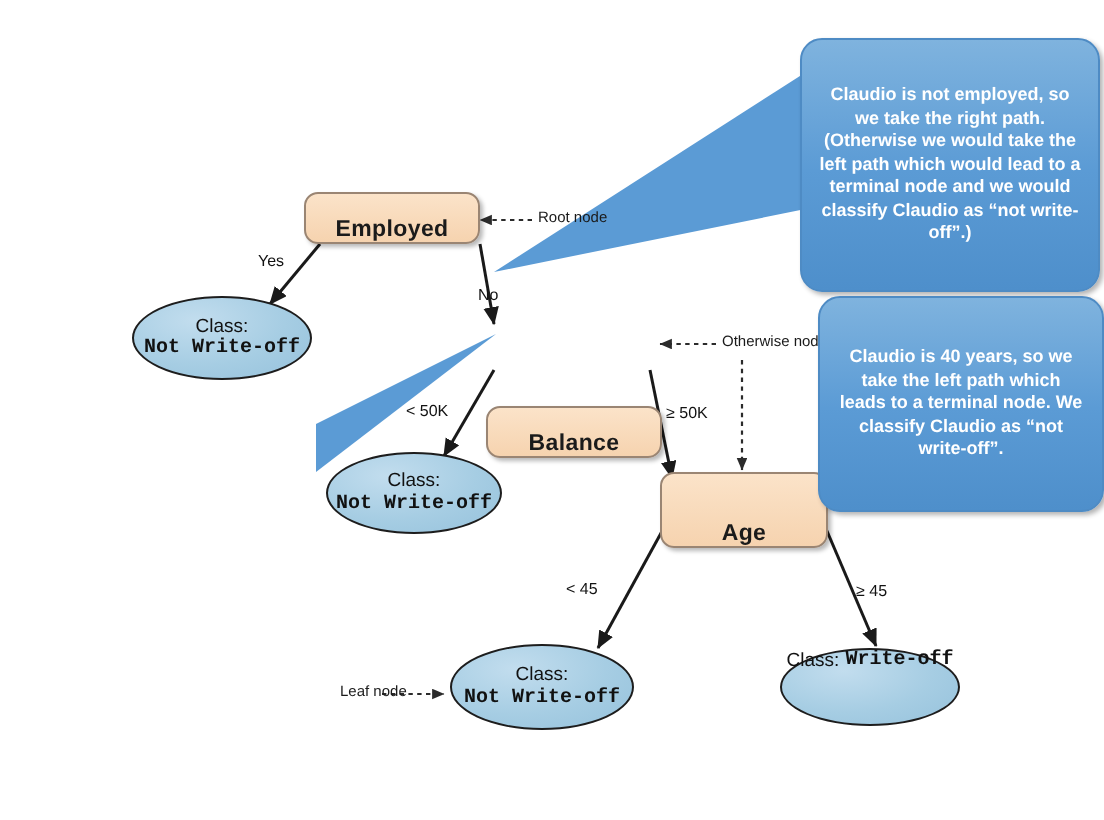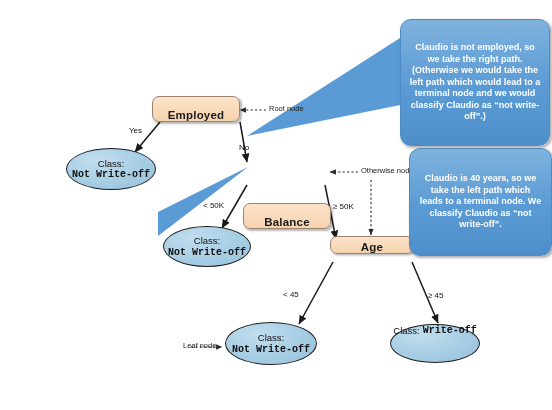--- a/index.html
+++ b/index.html
@@ -153,21 +153,21 @@
   </svg>
 
   <div class="node" style="left:152px; top:96px; width:88px; height:26px;">
     <span>Employed</span>
   </div>
 
   <div class="node" style="left:243px; top:159px; width:88px; height:26px;margin-top:44px;">
     <span>Balance</span>
   </div>
 
-  <div class="node" style="left:330px; top:236px; width:84px; height:18px;">
+  <div class="node" style="left:330px; top:236px; width:84px; height:38px;">
     <span>Age</span>
   </div>
 
   <div class="leaf" style="left:66px; top:148px; width:90px; height:42px;">
     <span class="l1">Class:</span>
     <span class="l2">Not Write-off</span>
   </div>
 
   <div class="leaf" style="left:163px; top:226px; width:88px; height:41px;">
     <span class="l1">Class:</span>
@@ -186,21 +186,21 @@
 
   <span class="elabel" style="left:129px; top:126px;">Yes</span>
   <span class="elabel" style="left:239px; top:127px;margin-top:16px;">No</span>
   <span class="elabel" style="left:203px; top:201px;">&lt; 50K</span>
   <span class="elabel" style="left:333px; top:202px;">≥ 50K</span>
   <span class="elabel" style="left:283px; top:290px;">&lt; 45</span>
   <span class="elabel" style="left:428px; top:291px;">≥ 45</span>
 
   <span class="alabel" style="left:269px; top:104px;">Root node</span>
   <span class="alabel" style="left:361px; top:166px;">Otherwise node</span>
-  <span class="alabel" style="left:159px; top:341px;padding-left:24px;">Leaf node</span>
+  <span class="alabel" style="left:146px; top:341px;padding-left:24px;">Leaf node</span>
 
   <div class="callout" style="left:400px; top:19px; width:150px; height:127px;">
     <span>Claudio is not employed, so we take the right path. (Otherwise we would take the left path which would lead to a terminal node and we would classify Claudio as “not write-off”.)</span>
   </div>
 
   <div class="callout" style="left:409px; top:148px; width:143px; height:108px;">
     <span>Claudio is 40 years, so we take the left path which leads to a terminal node. We classify Claudio as “not write-off”.</span>
   </div>
 
 

